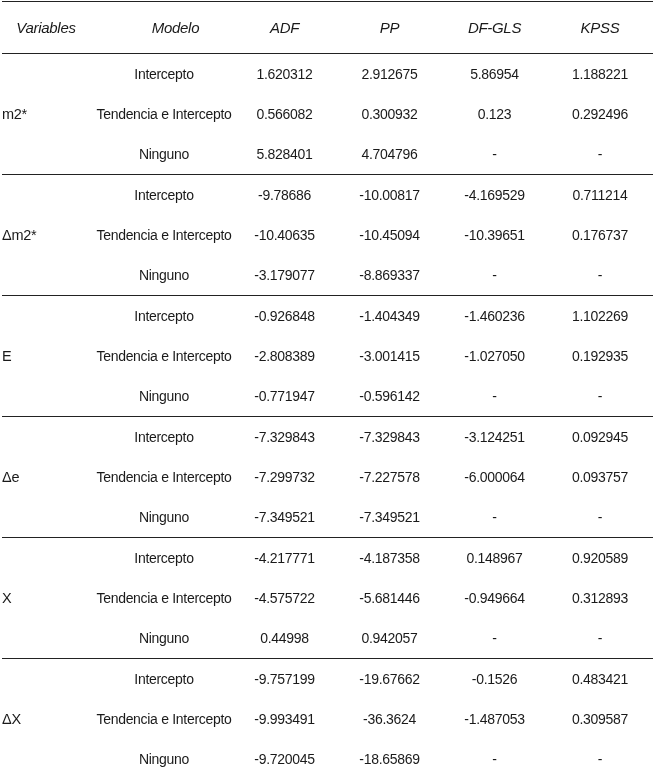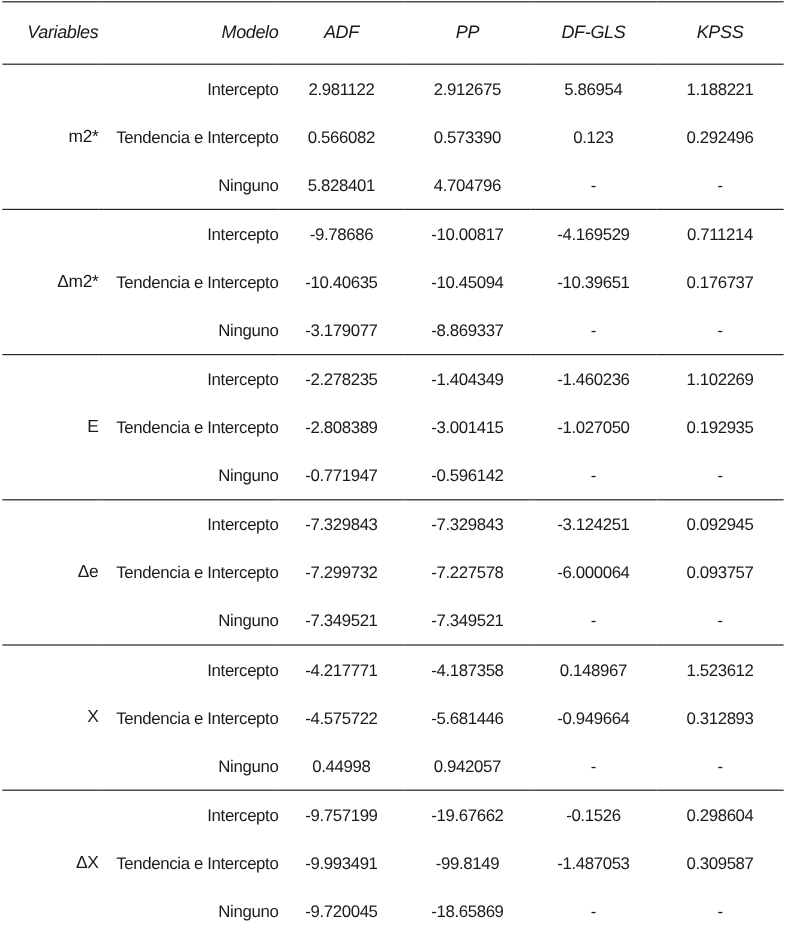--- a/index.html
+++ b/index.html
@@ -43,33 +43,33 @@
       letter-spacing: -0.3px;
       height: 40px;
       padding: 0;
       vertical-align: middle;
     }
     tbody tr.group-end td {
       border-bottom: 1.5px solid #222;
     }
     td.var-cell {
       border-bottom: 1.5px solid #222;
-      text-align: right;
+      text-align: left;
       font-size: 14.5px;
     }
     .col-var { width: 80px; }
     .col-model { width: 150px; }
     .col-adf { width: 105px; }
     .col-pp { width: 105px; }
     .col-dfgls { width: 105px; }
     .col-kpss { width: 106px; }
-    th.h-var { text-align: right; padding-left: 8px; }
-    th.h-model { text-align: right; padding-left: 37px; }
+    th.h-var { text-align: center; padding-left: 8px; }
+    th.h-model { text-align: center; padding-left: 37px; }
     th.num, td.num { text-align: center; }
-    td.model { text-align: right; padding-left: 14px; }
+    td.model { text-align: center; padding-left: 14px; }
   </style>
 </head>
 <body>
 
 <div class="table-wrap">
   <table>
     <colgroup>
       <col class="col-var">
         <col class="col-model">
         <col class="col-adf">
@@ -85,29 +85,29 @@
         <th class="num">PP</th>
         <th class="num">DF-GLS</th>
         <th class="num">KPSS</th>
       </tr>
     </thead>
     <tbody>
 
       <tr>
         <td class="var-cell" rowspan="3">m2*</td>
         <td class="model">Intercepto</td>
-        <td class="num">2.981122</td>
+        <td class="num">1.620312</td>
         <td class="num">2.912675</td>
         <td class="num">5.86954</td>
         <td class="num">1.188221</td>
       </tr>
       <tr>
         <td class="model">Tendencia e Intercepto</td>
         <td class="num">0.566082</td>
-        <td class="num">0.573390</td>
+        <td class="num">0.300932</td>
         <td class="num">0.123</td>
         <td class="num">0.292496</td>
       </tr>
       <tr class="group-end">
         <td class="model">Ninguno</td>
         <td class="num">5.828401</td>
         <td class="num">4.704796</td>
         <td class="num">-</td>
         <td class="num">-</td>
       </tr>
@@ -131,21 +131,21 @@
         <td class="model">Ninguno</td>
         <td class="num">-3.179077</td>
         <td class="num">-8.869337</td>
         <td class="num">-</td>
         <td class="num">-</td>
       </tr>
 
       <tr>
         <td class="var-cell" rowspan="3">E</td>
         <td class="model">Intercepto</td>
-        <td class="num">-2.278235</td>
+        <td class="num">-0.926848</td>
         <td class="num">-1.404349</td>
         <td class="num">-1.460236</td>
         <td class="num">1.102269</td>
       </tr>
       <tr>
         <td class="model">Tendencia e Intercepto</td>
         <td class="num">-2.808389</td>
         <td class="num">-3.001415</td>
         <td class="num">-1.027050</td>
         <td class="num">0.192935</td>
@@ -180,21 +180,21 @@
         <td class="num">-</td>
         <td class="num">-</td>
       </tr>
 
       <tr>
         <td class="var-cell" rowspan="3">X</td>
         <td class="model">Intercepto</td>
         <td class="num">-4.217771</td>
         <td class="num">-4.187358</td>
         <td class="num">0.148967</td>
-        <td class="num">1.523612</td>
+        <td class="num">0.920589</td>
       </tr>
       <tr>
         <td class="model">Tendencia e Intercepto</td>
         <td class="num">-4.575722</td>
         <td class="num">-5.681446</td>
         <td class="num">-0.949664</td>
         <td class="num">0.312893</td>
       </tr>
       <tr class="group-end">
         <td class="model">Ninguno</td>
@@ -203,26 +203,26 @@
         <td class="num">-</td>
         <td class="num">-</td>
       </tr>
 
       <tr>
         <td class="var-cell" rowspan="3">ΔX</td>
         <td class="model">Intercepto</td>
         <td class="num">-9.757199</td>
         <td class="num">-19.67662</td>
         <td class="num">-0.1526</td>
-        <td class="num">0.298604</td>
+        <td class="num">0.483421</td>
       </tr>
       <tr>
         <td class="model">Tendencia e Intercepto</td>
         <td class="num">-9.993491</td>
-        <td class="num">-99.8149</td>
+        <td class="num">-36.3624</td>
         <td class="num">-1.487053</td>
         <td class="num">0.309587</td>
       </tr>
       <tr class="group-end">
         <td class="model">Ninguno</td>
         <td class="num">-9.720045</td>
         <td class="num">-18.65869</td>
         <td class="num">-</td>
         <td class="num">-</td>
       </tr>

